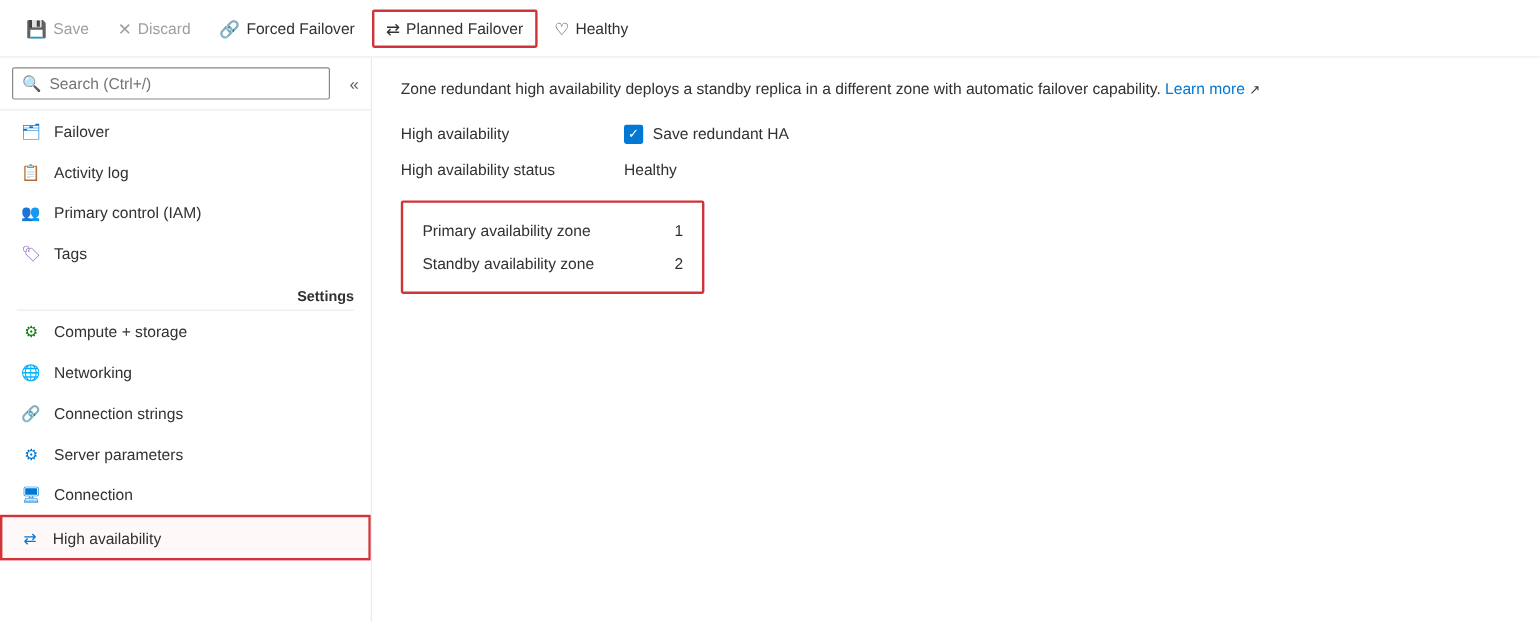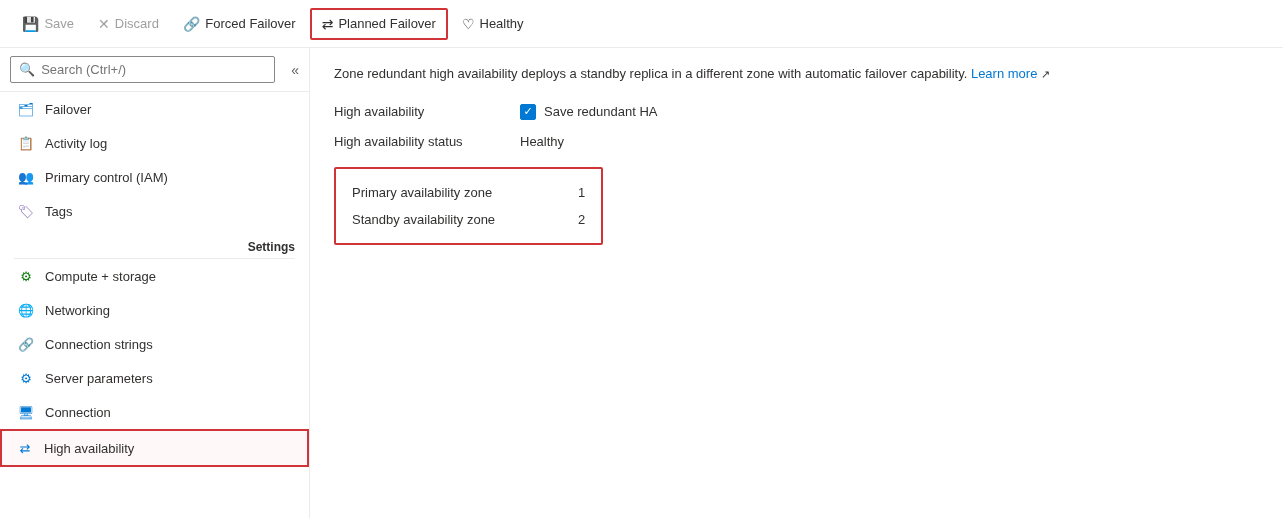--- a/index.html
+++ b/index.html
@@ -161,21 +161,21 @@
     .zone-box {
       border: 2px solid #d13438;
       border-radius: 2px;
       padding: 10px 16px;
       display: inline-block;
       margin-top: 4px;
     }
     .zone-row {
       display: flex;
       align-items: center;
-      gap: 36px;
+      gap: 20px;
       padding: 6px 0;
     }
     .zone-label {
       width: 190px;
       font-size: 13px;
       color: #323130;
     }
     .zone-value {
       font-size: 13px;
       color: #323130;

